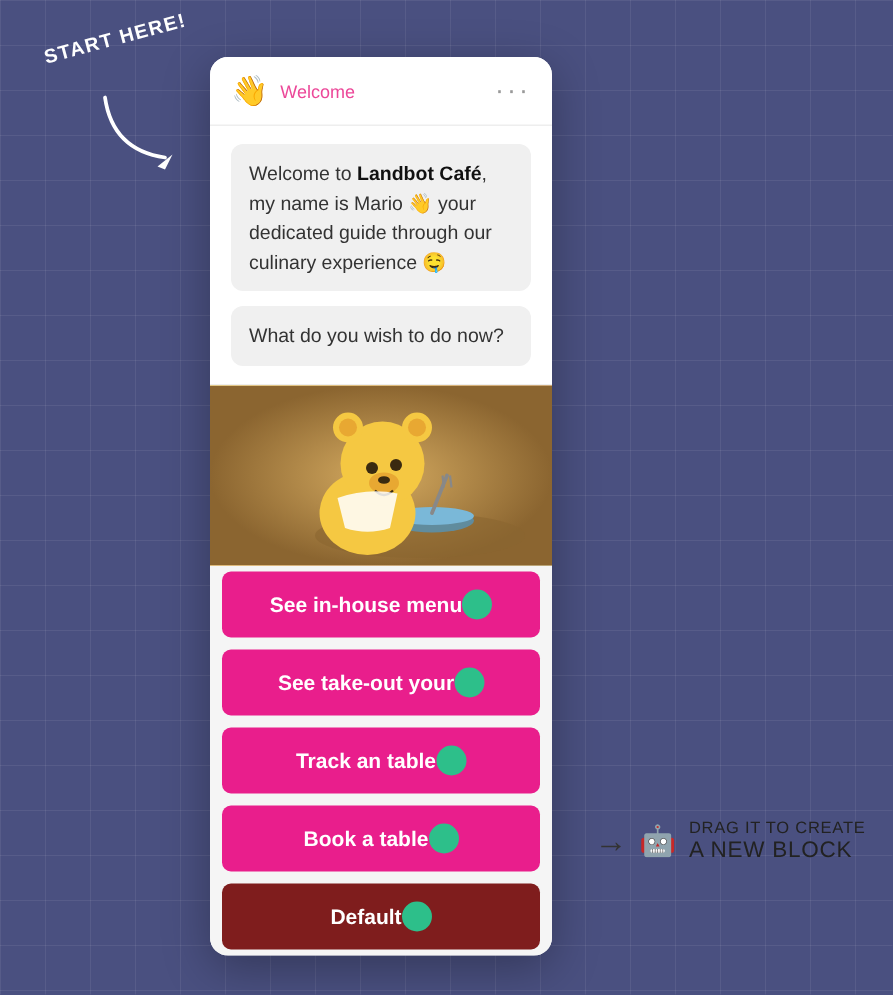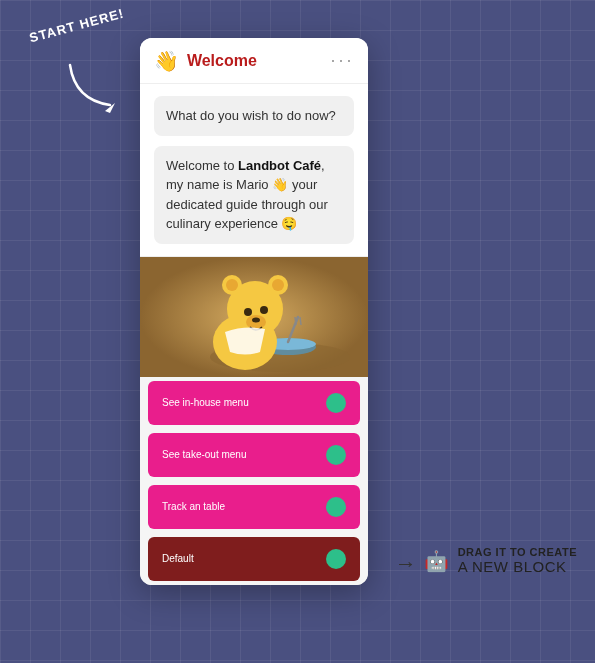--- a/index.html
+++ b/index.html
@@ -62,23 +62,23 @@
       gap: 8px;
       border-bottom: 1px solid #eee;
     }
 
     .header-icon {
       font-size: 20px;
       line-height: 1;
     }
 
     .header-title {
-      font-size: 16px;
-      font-weight: 700;
-      color: #b91c1c;
+      font-size: 12px;
+      font-weight: 400;
+      color: #ec4899;
       flex: 1;
     }
 
     .header-dots {
       color: #999;
       font-size: 18px;
       letter-spacing: 2px;
       cursor: pointer;
     }
 
@@ -127,26 +127,26 @@
     .chat-buttons {
       background: #f5f5f5;
       display: flex;
       flex-direction: column;
       gap: 0;
     }
 
     .chat-btn {
       display: flex;
       align-items: center;
-      justify-content: space-between;
+      justify-content: center;
       padding: 12px 14px;
       margin: 4px 8px;
       border-radius: 6px;
-      font-size: 10px;
-      font-weight: 400;
+      font-size: 14px;
+      font-weight: 700;
       color: #fff;
       cursor: pointer;
       border: none;
       outline: none;
     }
 
     .chat-btn.pink {
       background: #e91e8c;
     }
 
@@ -185,24 +185,24 @@
 <div class="chat-widget">
 
   <div class="chat-header">
     <span class="header-icon">👋</span>
     <span class="header-title">Welcome</span>
     <span class="header-dots">···</span>
   </div>
 
   <div class="chat-messages">
     <div class="message-bubble">
-      <span>What do you wish to do now?</span>
+      Welcome to <strong>Landbot Café</strong>, my name is Mario 👋 your dedicated guide through our culinary experience 🤤
     </div>
     <div class="message-bubble">
-      Welcome to <strong>Landbot Café</strong>, my name is Mario 👋 your dedicated guide through our culinary experience 🤤
+      <span>What do you wish to do now?</span>
     </div>
   </div>
 
   <div class="chat-image">
     <svg viewBox="0 0 228 120" xmlns="http://www.w3.org/2000/svg" class="pooh-svg">
 
       <rect width="228" height="120" fill="#c8a870"></rect>
       <rect width="228" height="120" fill="url(#bgGrad)"></rect>
       <defs>
         <radialGradient id="bgGrad" cx="50%" cy="50%">
@@ -242,38 +242,42 @@
   </div>
 
   <div class="chat-buttons">
 
     <button class="chat-btn pink">
       <span>See in-house menu</span>
       <div class="btn-dot"></div>
     </button>
 
     <button class="chat-btn pink">
-      <span>See take-out menu</span>
+      <span>See take-out your</span>
       <div class="btn-dot"></div>
     </button>
 
     <button class="chat-btn pink">
       <span>Track an table</span>
       <div class="btn-dot"></div>
     </button>
 
+    <button class="chat-btn pink">
+      <span>Book a table</span>
+      <div class="btn-dot"></div>
+    </button>
 
     <button class="chat-btn gray">
       <span>Default</span>
       <div class="btn-dot"></div>
     </button>
 
   </div>
 </div>
 
 <div class="drag-annotation">
   <span style="font-size:22px;color:#333;">→</span>
   <span style="font-size:20px;">🤖</span>
   <div>
-    <div style="font-size:11px;font-weight:700;letter-spacing:0.5px;color:#222;">DRAG IT TO CREATE</div>
+    <div style="font-size:11px;font-weight:400;letter-spacing:0.5px;color:#222;">DRAG IT TO CREATE</div>
     <div style="font-size:15px;font-weight:400;letter-spacing:0.5px;color:#222;">A NEW BLOCK</div>
   </div>
 </div>
 
 </body></html>

